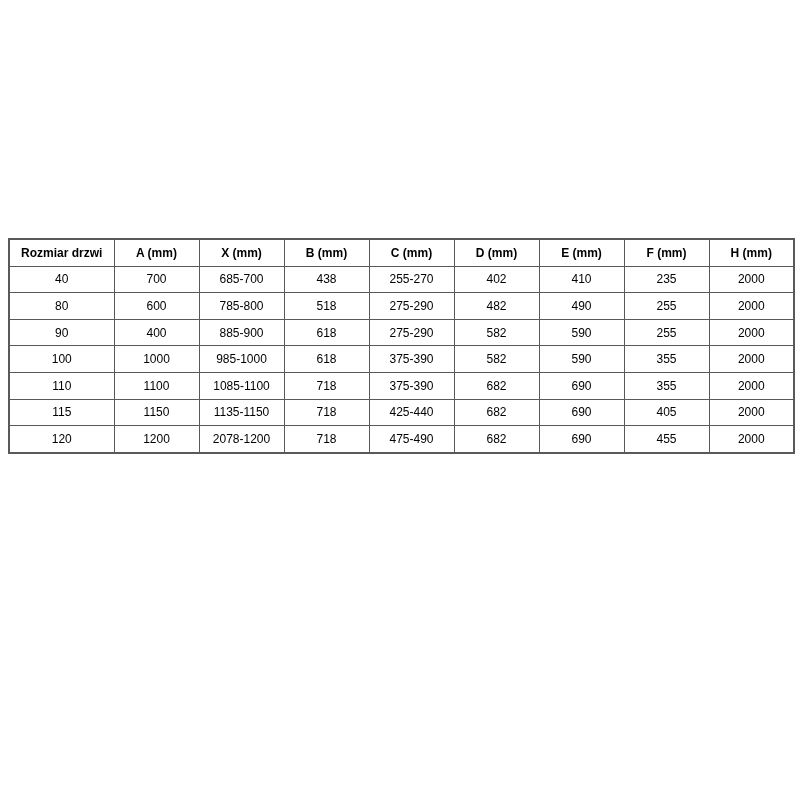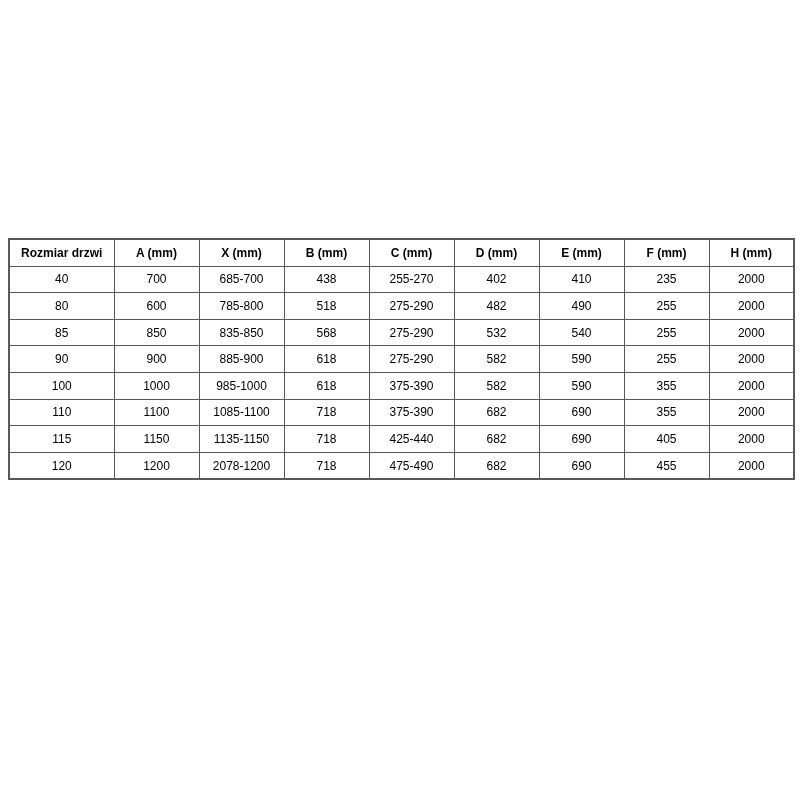--- a/index.html
+++ b/index.html
@@ -86,33 +86,22 @@
           <td>600</td>
           <td>785-800</td>
           <td>518</td>
           <td>275-290</td>
           <td>482</td>
           <td>490</td>
           <td>255</td>
           <td>2000</td>
         </tr>
         <tr>
-          <td>85</td>
-          <td>850</td>
-          <td>835-850</td>
-          <td>568</td>
-          <td>275-290</td>
-          <td>532</td>
-          <td>540</td>
-          <td>255</td>
-          <td>2000</td>
-        </tr>
-        <tr>
           <td>90</td>
-          <td>900</td>
+          <td>400</td>
           <td>885-900</td>
           <td>618</td>
           <td>275-290</td>
           <td>582</td>
           <td>590</td>
           <td>255</td>
           <td>2000</td>
         </tr>
         <tr>
           <td>100</td>

